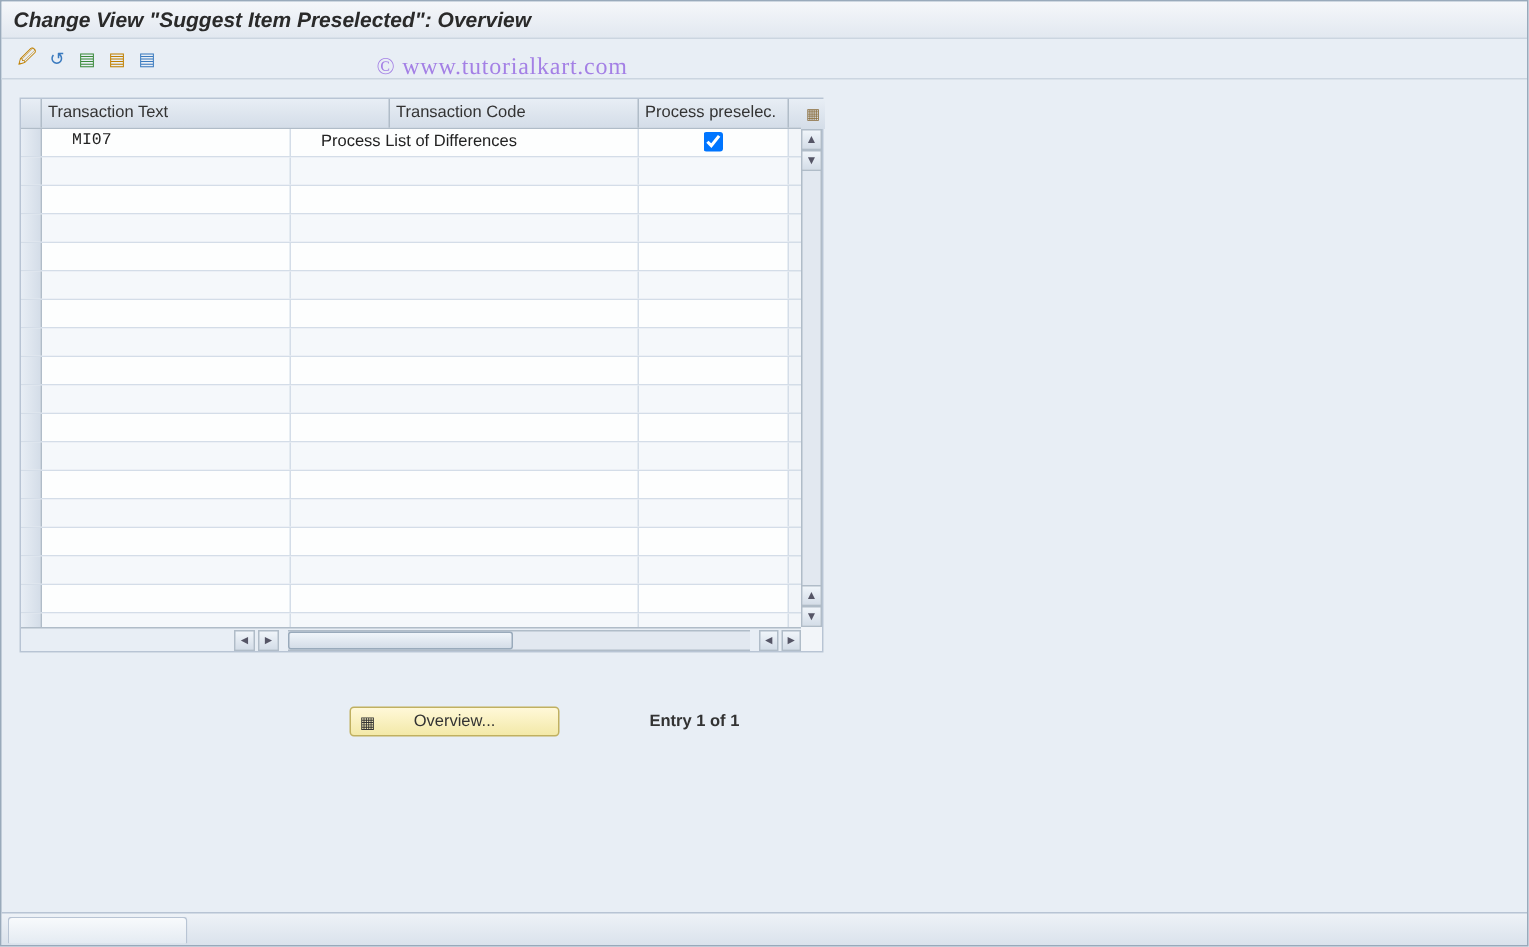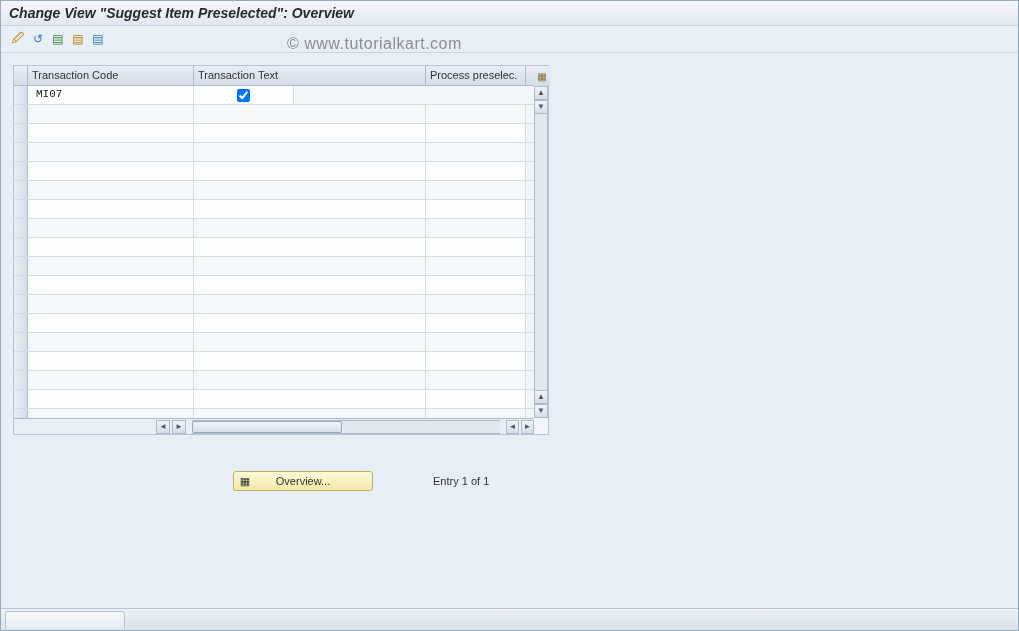--- a/index.html
+++ b/index.html
@@ -99,21 +99,21 @@
     .data-row {
       display: flex;
       height: 19px;
       border-bottom: 1px solid #d4dde8;
     }
     .data-row .row-selector-col {
       background: linear-gradient(90deg, #e8eef5, #d4dde8);
     }
     .cell {
       border-right: 1px solid #d4dde8;
-      padding: 2px 8px;
+      padding: 2px 20px;
       font-size: 11px;
       color: #222;
       background: #fdfefe;
       overflow: hidden;
       white-space: nowrap;
     }
     .data-row:nth-child(even) .cell { background: #f5f8fb; }
     .cell.center { text-align: center; }
     .cell input[type=checkbox] {
       margin: 0;
@@ -200,32 +200,32 @@
       position:absolute;
       left:4px;
       font-size:11px;
       display:inline-flex;
       width:14px;
       justify-content:center;
     }
     .entry-label {
       font-size:11px;
       color:#333;
+      font-weight:bold;
     }
     .watermark {
       position:absolute;
       top: 32px;
       left: 250px;
       font-size: 18px;
-      color: #404040;
+      color: #6d28d9;
       opacity: 0.55;
-      font-family: Liberation Sans, sans-serif;
+      font-family: Liberation Serif, serif;
       pointer-events:none;
       letter-spacing: 0.5px;
-      margin-left: 36px;
     }
     .watermark .cprt { font-size:16px; }
     .bottom-tab-strip {
       position:absolute;
       bottom:0;
       left:0;
       right:0;
       height:22px;
       background: linear-gradient(#eef2f7,#dae2ec);
       border-top:1px solid #b8c4d4;
@@ -255,29 +255,30 @@
 
 <div class="watermark"><span class="cprt">© www.tutorialkart.com</span></div>
 
 <div class="content-area">
   <div class="table-panel">
     <div class="table-wrapper">
       <div class="table-main">
 
         <div class="table-header-row">
           <div class="row-selector-col"></div>
+          <div class="col-header col-ttext">Transaction Text</div>
           <div class="col-header col-tcode">Transaction Code</div>
-          <div class="col-header col-ttext">Transaction Text</div>
           <div class="col-header col-preselect">Process preselec.</div>
         </div>
 
         <div class="table-body" id="table-body">
             <div class="data-row">
               <div class="row-selector-col"></div>
               <div class="cell col-tcode mono">MI07</div>
+              <div class="cell col-ttext">Process List of Differences</div>
               <div class="cell col-preselect center"><input type="checkbox" checked="" style=""></div>
             </div>
             <div class="data-row">
               <div class="row-selector-col"></div>
               <div class="cell col-tcode mono"></div>
               <div class="cell col-ttext"></div>
               <div class="cell col-preselect center"></div>
             </div>
             <div class="data-row">
               <div class="row-selector-col"></div>

